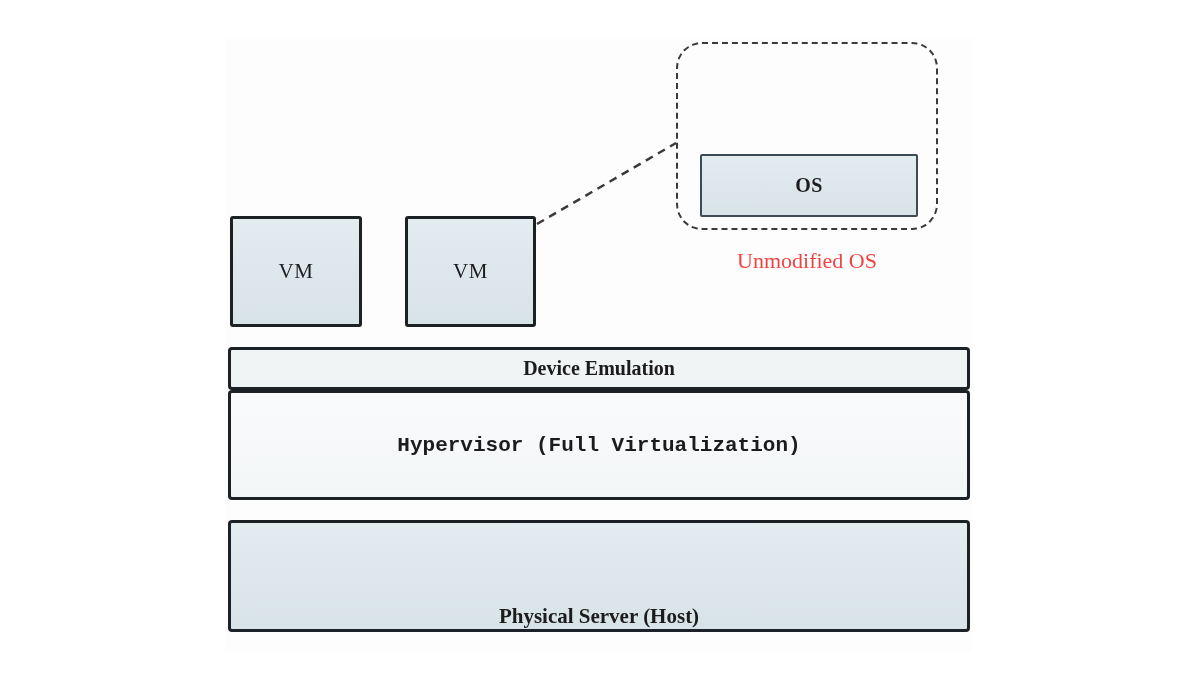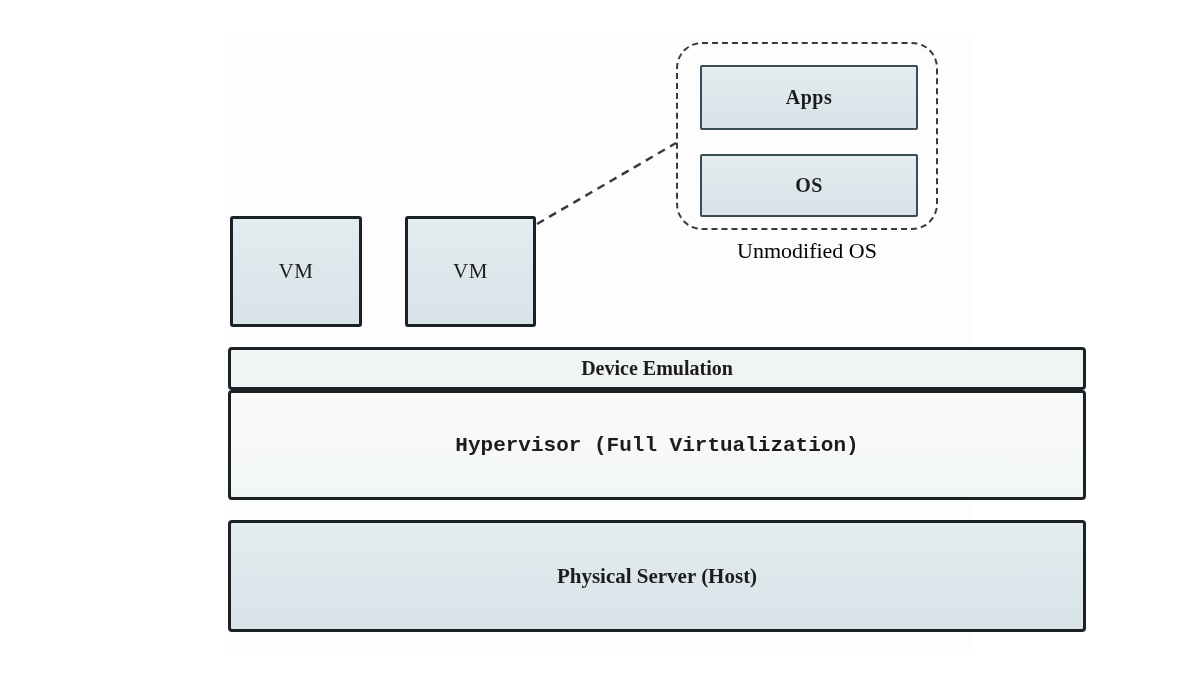--- a/index.html
+++ b/index.html
@@ -73,33 +73,33 @@
     align-items: center;
     justify-content: center;
     font-weight: bold;
     font-size: 20px;
     letter-spacing: 0.5px;
   }
   .inset-apps { top: 21px; height: 65px; }
   .inset-os   { top: 110px; height: 63px; }
   .inset-caption {
     position: absolute;
-    left: 676px; top: 238px;
+    left: 676px; top: 248px;
     width: 262px;
     text-align: center;
     font-size: 22px;
     font-weight: normal;
-    color: #000000;
+    color: #ef4444;
   }
 
   
   .layer-bar {
     position: absolute;
     left: 228px;
-    width: 858px;
+    width: 742px;
     border: 3px solid var(--border-dark);
     border-radius: 4px;
     display: flex;
     align-items: center;
     justify-content: center;
     font-weight: bold;
   }
   .layer-device {
     top: 347px; height: 43px;
     background: var(--bar-light);
@@ -108,20 +108,21 @@
   .layer-hypervisor {
     top: 390px; height: 110px;
     background: linear-gradient(180deg, #f9fafb, #f3f6f7);
     font-size: 21px;
     font-family: Liberation Mono, monospace;
   }
   .layer-physical {
     top: 520px; height: 112px;
     background: linear-gradient(180deg, var(--box-fill-top), var(--box-fill-bot));
     font-size: 21px;
+    align-items: flex-end;
   }
 </style>
 </head>
 <body>
 
 <div class="canvas">
 
   <div class="scan-area"></div>
 
   <svg class="connector-svg" viewBox="0 0 1200 676" xmlns="http://www.w3.org/2000/svg">
@@ -129,23 +130,20 @@
   </svg>
 
   <div class="vm-box vm-1">
     <span>VM</span>
   </div>
   <div class="vm-box vm-2">
     <span>VM</span>
   </div>
 
   <div class="inset">
-    <div class="inset-box inset-apps">
-      <span>Apps</span>
-    </div>
     <div class="inset-box inset-os">
       <span>OS</span>
     </div>
   </div>
   <div class="inset-caption">Unmodified OS</div>
 
   <div class="layer-bar layer-device">
     <span>Device Emulation</span>
   </div>
   <div class="layer-bar layer-hypervisor">

